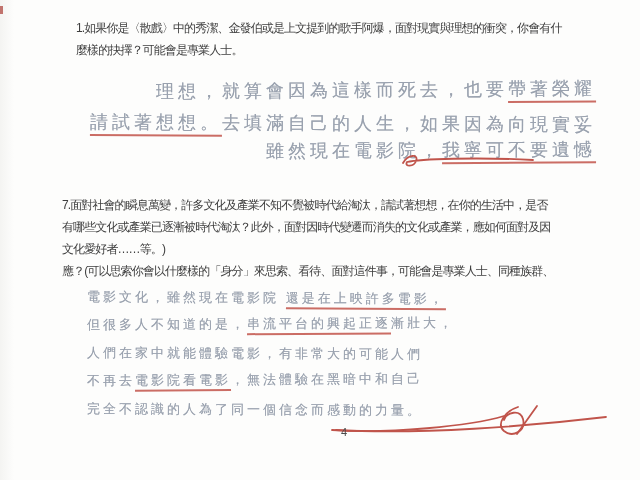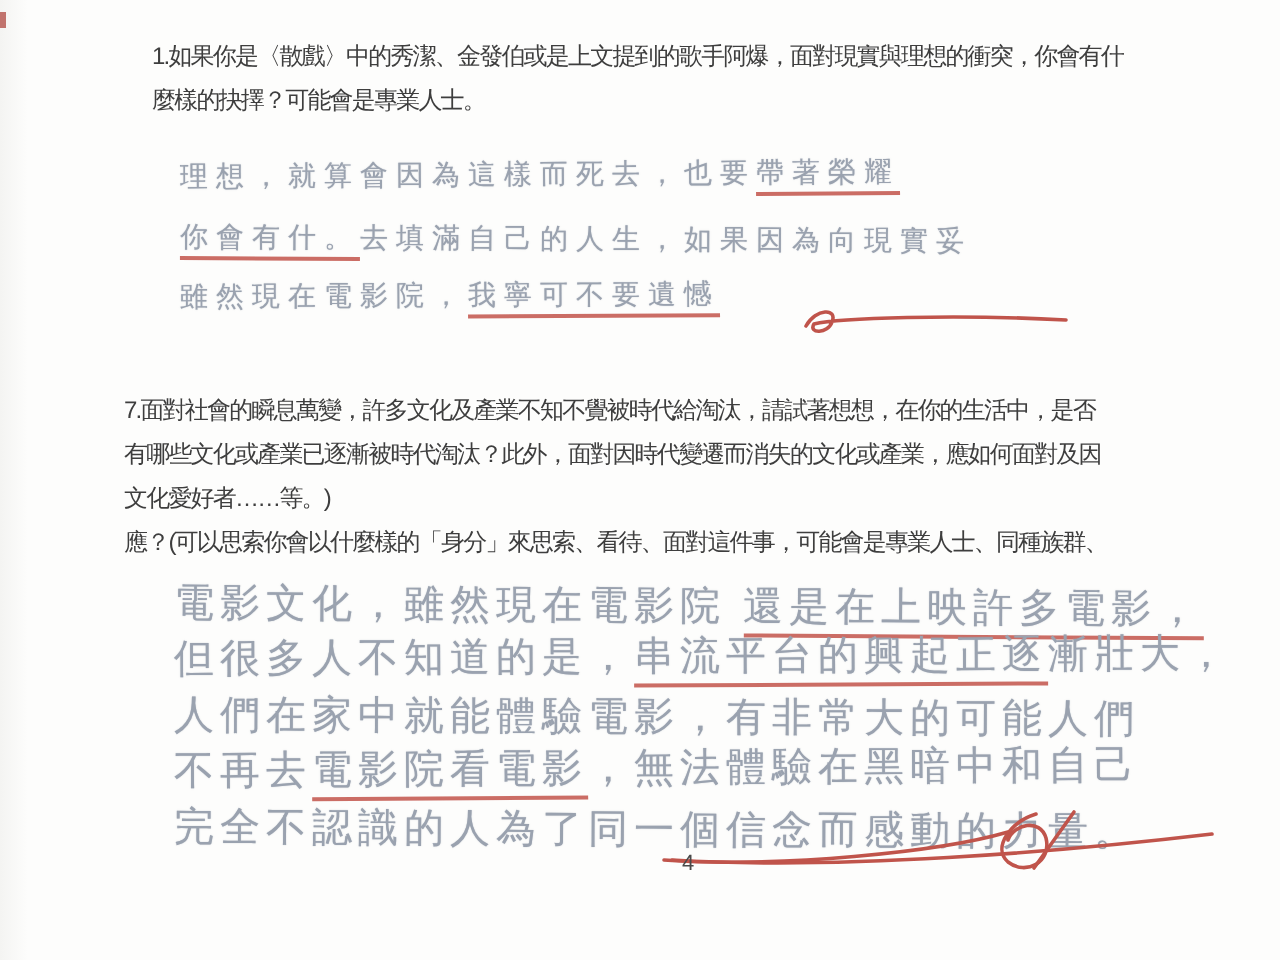--- a/index.html
+++ b/index.html
@@ -3,23 +3,23 @@
 <meta charset="utf-8">
 <style>
   html,body{margin:0;padding:0;}
   body{width:640px;height:480px;font-family:"Liberation Sans",sans-serif;}
   .page{position:relative;width:640px;height:480px;background:#fdfdfc;overflow:hidden;
         background-image:linear-gradient(90deg,#f4f4f2 0px,#fdfdfc 14px),linear-gradient(0deg,#fafaf8 0px,#fdfdfc 10px);}
   .print{position:absolute;color:#3e3e3e;font-size:12px;letter-spacing:-0.9px;line-height:22px;white-space:nowrap;}
   .qline{white-space:nowrap;}
   .hw{position:absolute;color:#9aa2af;white-space:nowrap;filter:blur(0.25px);
       text-shadow:0 0 0.6px rgba(154,162,175,0.7);}
-  .a1{font-size:14px;letter-spacing:4px;}
+  .a1{font-size:18px;letter-spacing:4px;text-align:right;}
   .a1 .hwline{height:30px;transform-origin:left center;}
-  .a2{font-size:20px;letter-spacing:3px;}
+  .a2{font-size:13px;letter-spacing:3px;}
   .a2 .hwline{height:28px;transform-origin:left center;}
   .a1 .hwline:nth-child(1){transform:rotate(-0.4deg);}
   .a1 .hwline:nth-child(2){transform:rotate(0.3deg);}
   .a1 .hwline:nth-child(3){transform:rotate(-0.3deg);}
   .a2 .hwline:nth-child(1){transform:rotate(0.35deg);}
   .a2 .hwline:nth-child(2){transform:rotate(-0.3deg);}
   .a2 .hwline:nth-child(3){transform:rotate(0.25deg);}
   .a2 .hwline:nth-child(4){transform:rotate(-0.35deg);}
   .a2 .hwline:nth-child(5){transform:rotate(0.3deg);}
   .u{border-bottom:2px solid rgba(194,84,74,0.85);padding-bottom:2px;}
@@ -35,21 +35,21 @@
 
   <div class="artifact"></div>
 
   <div class="print" style="left:76px;top:17px;">
     <div class="qline">1.如果你是〈散戲〉中的秀潔、金發伯或是上文提到的歌手阿爆，面對現實與理想的衝突，你會有什</div>
     <div class="qline">麼樣的抉擇？可能會是專業人士。</div>
   </div>
 
   <div class="hw a1" style="left:90px;top:80px;">
     <div class="hwline"><span>理想，就算會因為這樣而死去，也要</span><span class="u">帶著榮耀</span></div>
-    <div class="hwline"><span class="u">你會有什。</span><span>去填滿自己的人生，如果因為向現實妥</span></div>
+    <div class="hwline"><span class="u">請試著想想。</span><span>去填滿自己的人生，如果因為向現實妥</span></div>
     <div class="hwline"><span>雖然現在電影院，</span><span class="u">我寧可不要遺憾</span></div>
   </div>
 
   <svg class="mark" style="left:395px;top:150px;" width="140" height="22" viewBox="0 0 140 22">
     <path d="M8 13 c5 -9 16 -9 13 -2 c-2 6 -12 6 -9 1 c12 -3 70 -5 126 -2"></path>
   </svg>
 
   <div class="print" style="left:62px;top:194px;">
     <div class="qline">7.面對社會的瞬息萬變，許多文化及產業不知不覺被時代給淘汰，請試著想想，在你的生活中，是否</div>
     <div class="qline">有哪些文化或產業已逐漸被時代淘汰？此外，面對因時代變遷而消失的文化或產業，應如何面對及因</div>

